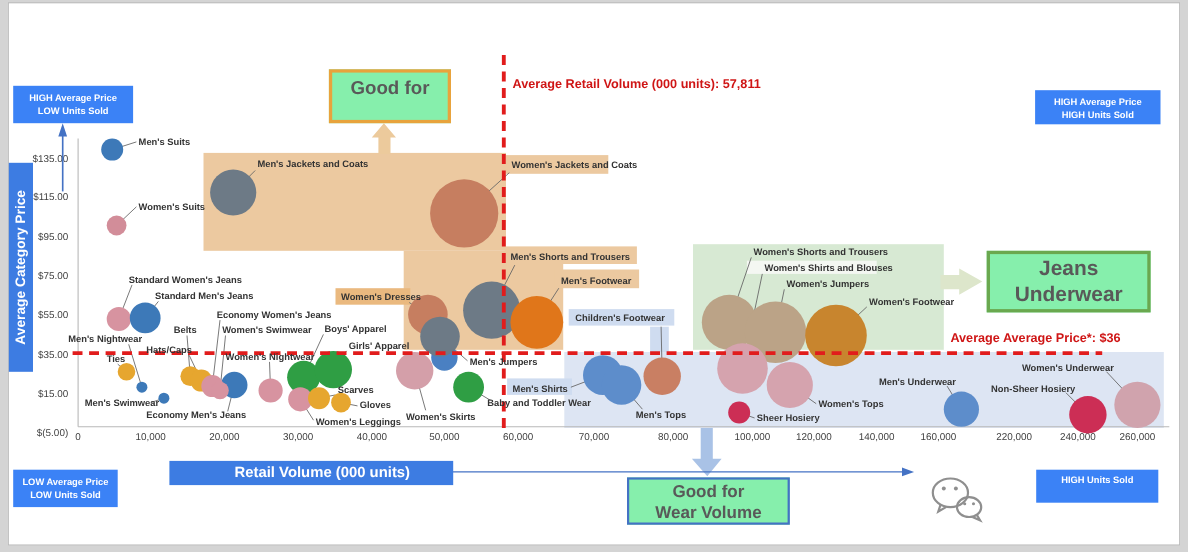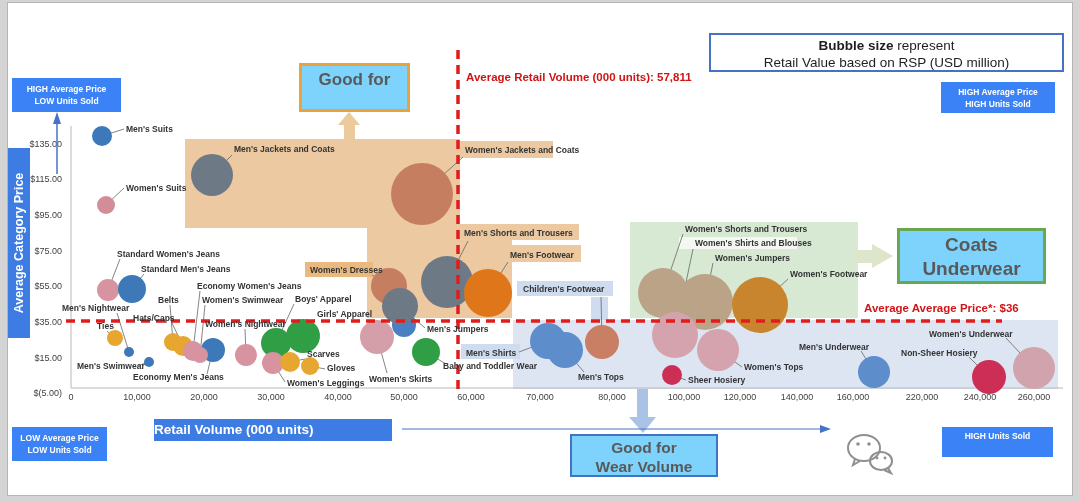--- a/index.html
+++ b/index.html
@@ -6,31 +6,31 @@
   .stage{position:relative;width:1080px;height:502px;background:#d4d4d4;overflow:hidden;
          font-family:"Liberation Sans",sans-serif;}
   .frame{position:absolute;left:7px;top:2px;width:1066px;height:494px;background:#ffffff;
          border:1px solid #b5b5b5;box-sizing:border-box;}
   #chart{position:absolute;left:0;top:0;}
   .qbox{position:absolute;background:#3b82f6;color:#fff;font-size:8.5px;font-weight:700;
         text-align:center;box-sizing:border-box;padding-top:5px;line-height:12px;}
   .notebox{position:absolute;left:709px;top:33px;width:355px;height:39px;background:#fff;
         border:2px solid #4472c4;box-sizing:border-box;text-align:center;color:#1f1f1f;
         font-size:13.5px;line-height:17px;padding-top:2px;}
-  .callout{position:absolute;background:#7dd3fc;text-align:center;color:#595959;font-weight:700;
+  .callout{position:absolute;background:#86efac;text-align:center;color:#595959;font-weight:700;
         box-sizing:border-box;}
   .callout.aov{left:299px;top:63px;width:111px;height:49px;border:3px solid #e8a33d;
         font-size:17px;line-height:21px;padding-top:3px;}
   .callout.hero{left:897px;top:228px;width:149px;height:56px;border:3px solid #6aa84f;
         font-size:19px;line-height:24px;padding-top:2px;}
   .callout.sales{left:570px;top:434px;width:148px;height:43px;border:2px solid #4472c4;
         font-size:15.5px;line-height:19px;padding-top:2px;}
   .redtext{position:absolute;color:#cf1515;font-size:11.5px;font-weight:700;white-space:nowrap;}
   .xbar{position:absolute;left:154px;top:419px;width:238px;height:22px;background:#3d7ce2;
-        color:#fff;font-size:13.5px;font-weight:700;text-align:left;line-height:22px;}
+        color:#fff;font-size:13.5px;font-weight:700;text-align:center;line-height:22px;padding-left:20px;}
   .ybar{position:absolute;left:8px;top:148px;width:22px;height:190px;background:#3d7ce2;}
   .ybar span{position:absolute;left:-84px;top:84px;width:190px;height:22px;color:#fff;
         font-size:12.5px;font-weight:700;text-align:center;line-height:22px;
         transform:rotate(-90deg);display:block;}
   .watermark{position:absolute;left:843px;top:429px;width:228px;height:50px;display:flex;
         align-items:center;gap:6px;pointer-events:none;}
   .watermark span{font-size:30px;font-weight:700;color:#8f8f8f;letter-spacing:2px;
         text-shadow:1.5px 1.5px 1px rgba(255,255,255,0.9);}
 </style>
 </head>
@@ -213,30 +213,26 @@
     <div>HIGH Units Sold</div>
   </div>
   <div class="qbox" style="left:12px;top:427px;width:95px;height:34px">
     <div>LOW Average Price</div>
     <div>LOW Units Sold</div>
   </div>
   <div class="qbox" style="left:942px;top:427px;width:111px;height:30px;padding-top:3px">
     <div>HIGH Units Sold</div>
   </div>
 
-  <div class="notebox">
-    <div><b>Bubble size</b><span> represent</span></div>
-    <div>Retail Value based on RSP (USD million)</div>
-  </div>
 
   <div class="callout aov">
     <div>Good for</div>
   </div>
   <div class="callout hero">
-    <div>Coats</div>
+    <div>Jeans</div>
     <div>Underwear</div>
   </div>
   <div class="callout sales">
     <div>Good for</div>
     <div>Wear Volume</div>
   </div>
 
   <div class="redtext" style="left:466px;top:71px">Average Retail Volume (000 units): 57,811</div>
   <div class="redtext" style="left:864px;top:302px">Average Average Price*: $36</div>
 

